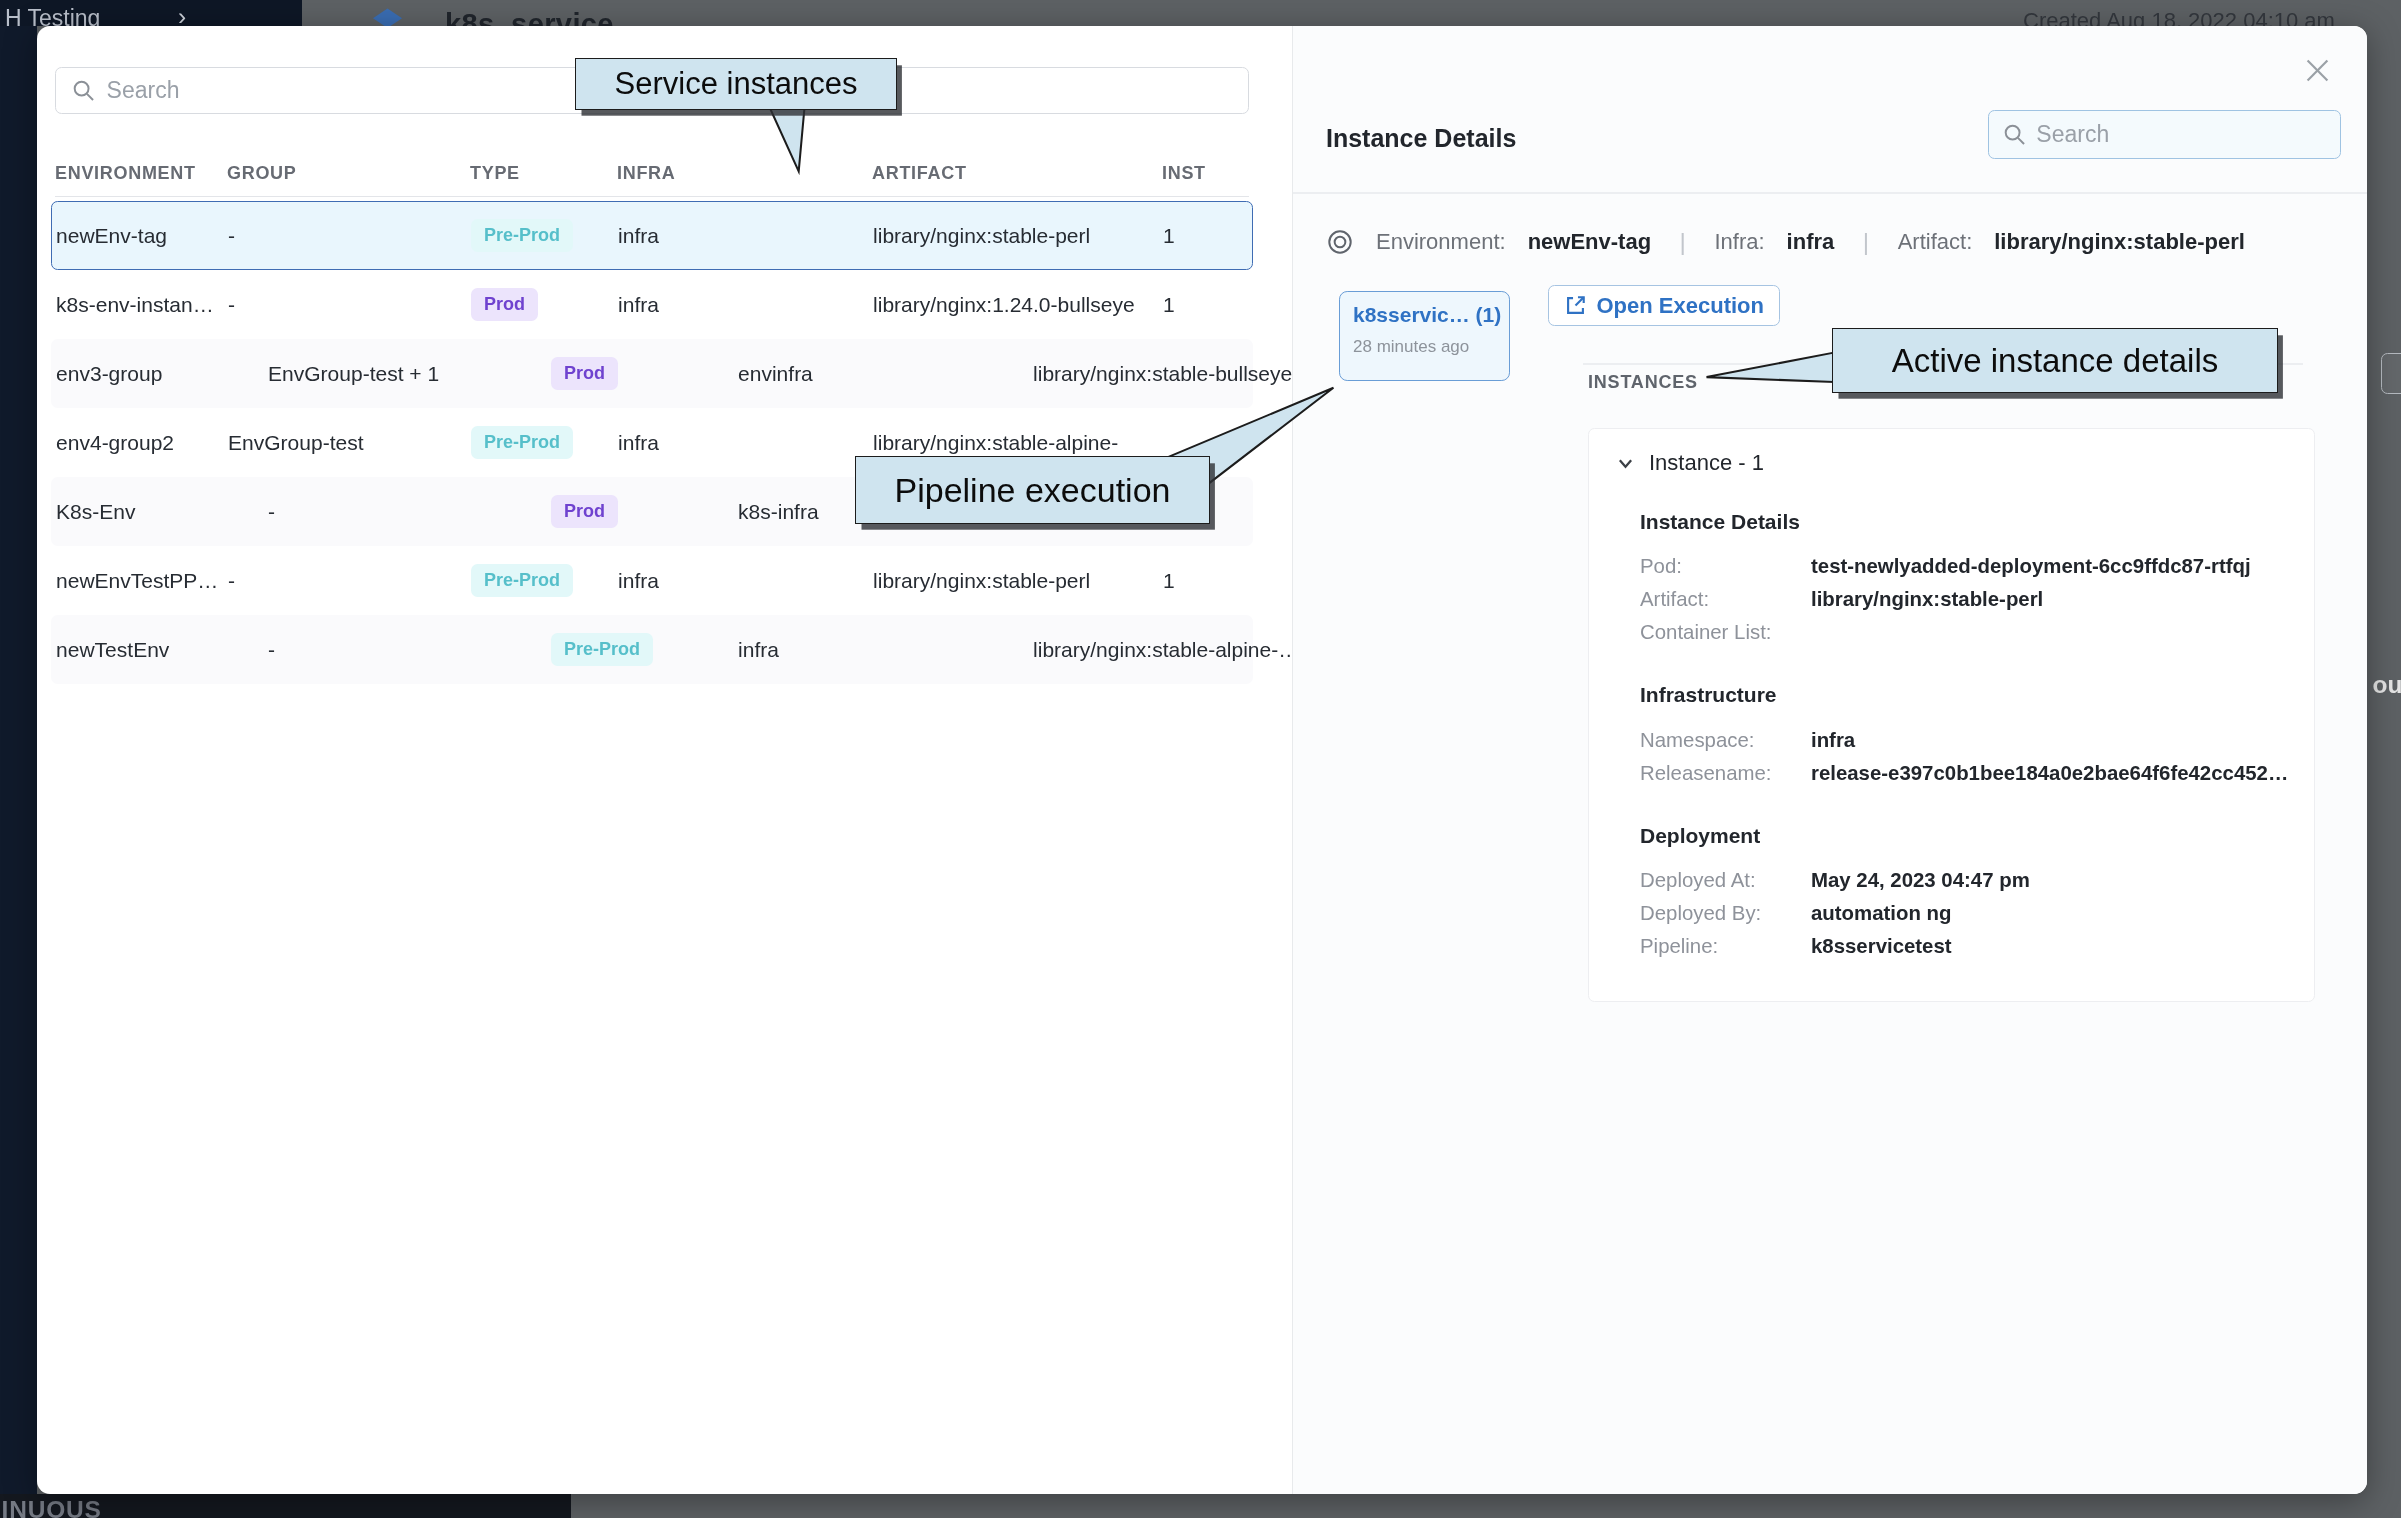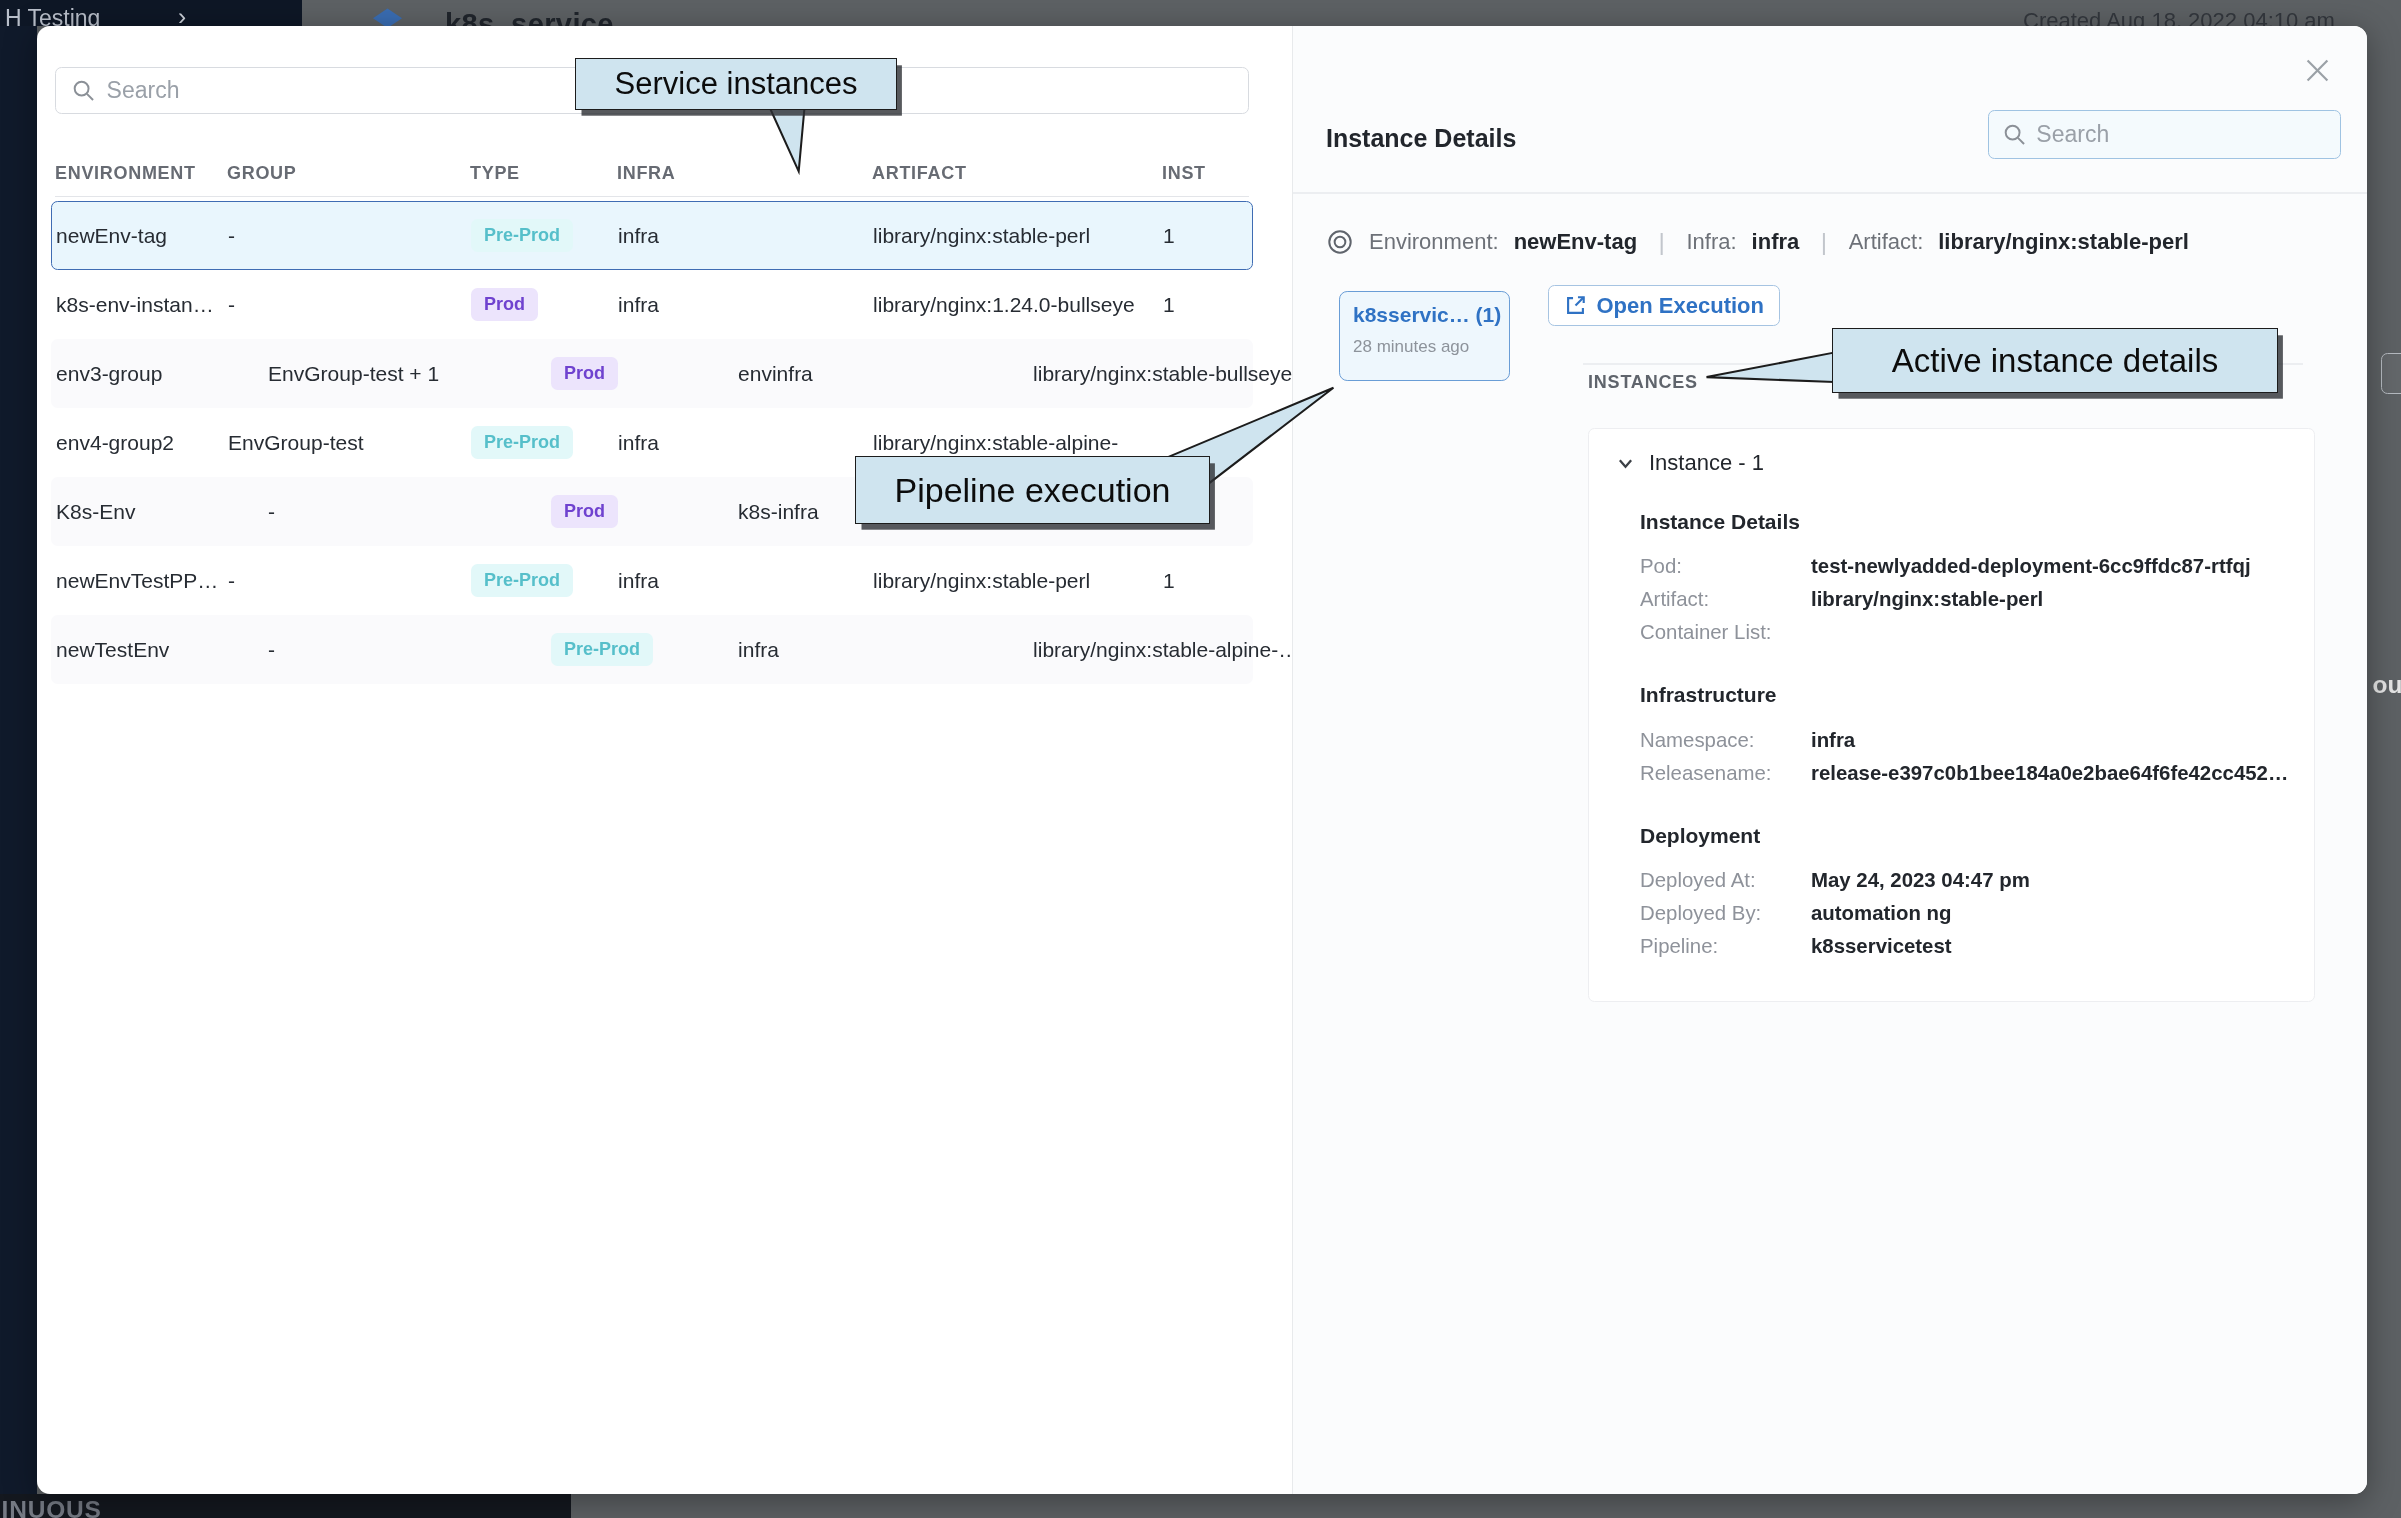--- a/index.html
+++ b/index.html
@@ -39,21 +39,21 @@
   .badge.pre { color:#56bfca; background:#e2f8f9; }
   .badge.prod { color:#6f42cf; background:#ece4fc; }
 
   
   .right-pane { position:absolute; left:1255px; top:0; width:1075px; height:100%; background:#fbfcfd; border-left:0.8px solid #e8eaec; border-radius:0 13px 13px 0; }
   .close-btn { position:absolute; top:28px; right:33px; width:33px; height:33px; cursor:pointer; }
   .rp-title { position:absolute; left:33px; top:98px; font-size:25px; font-weight:700; color:#22262c; }
   .rp-search { position:absolute; right:26px; top:84px; width:353px; height:49px; border:1.6px solid #9fc3e2; border-radius:6.5px; background:#f4fafd; display:flex; align-items:center; padding:0 13px; gap:9.8px; }
   .rp-search .ph { color:#9aa0a8; font-size:23px; }
   .rp-divider { position:absolute; left:0; top:166px; width:100%; height:1.6px; background:#eceef1; }
-  .env-row { position:absolute; left:33px; top:202px; display:flex; align-items:center; gap:15px; font-size:22px; color:#6d7178; white-space:nowrap; }
+  .env-row { position:absolute; left:33px; top:202px; display:flex; align-items:center; gap:22px; font-size:22px; color:#6d7178; white-space:nowrap; }
   .env-row b { color:#22262c; }
   .env-row .sep { color:#c2c6cc; font-size:24.5px; padding:0 6.5px; }
   .exec-card { position:absolute; left:46px; top:265px; width:171px; height:90px; border:1.6px solid #699dd6; border-radius:8.2px; background:#eef7fd; padding:11.4px 13px; }
   .exec-card .nm { color:#2f72c4; font-size:21px; font-weight:700; white-space:nowrap; }
   .exec-card .tm { color:#8d939b; font-size:17px; margin-top:9.8px; }
   .open-exec { position:absolute; left:255px; top:259px; height:41px; border:1.6px solid #a6c4e2; border-radius:6.5px; background:#fff; display:flex; align-items:center; gap:9.8px; padding:0 14.7px; color:#2f72c4; font-size:22px; font-weight:700; cursor:pointer; }
   .rp-divider2 { position:absolute; left:290px; top:337px; width:720px; height:1.6px; background:#eceef1; }
   .instances-label { position:absolute; left:295px; top:346px; font-size:18px; font-weight:700; color:#5f646c; letter-spacing:0.8px; }
   .inst-card { position:absolute; left:295px; top:402px; width:727px; min-height:574px; background:#ffffff; border:0.8px solid #edeef1; border-radius:6.5px; padding:21px 0 33px 26px; }
   .inst-head { display:flex; align-items:center; gap:13px; font-size:22px; font-weight:400; color:#22262c; cursor:pointer; }

